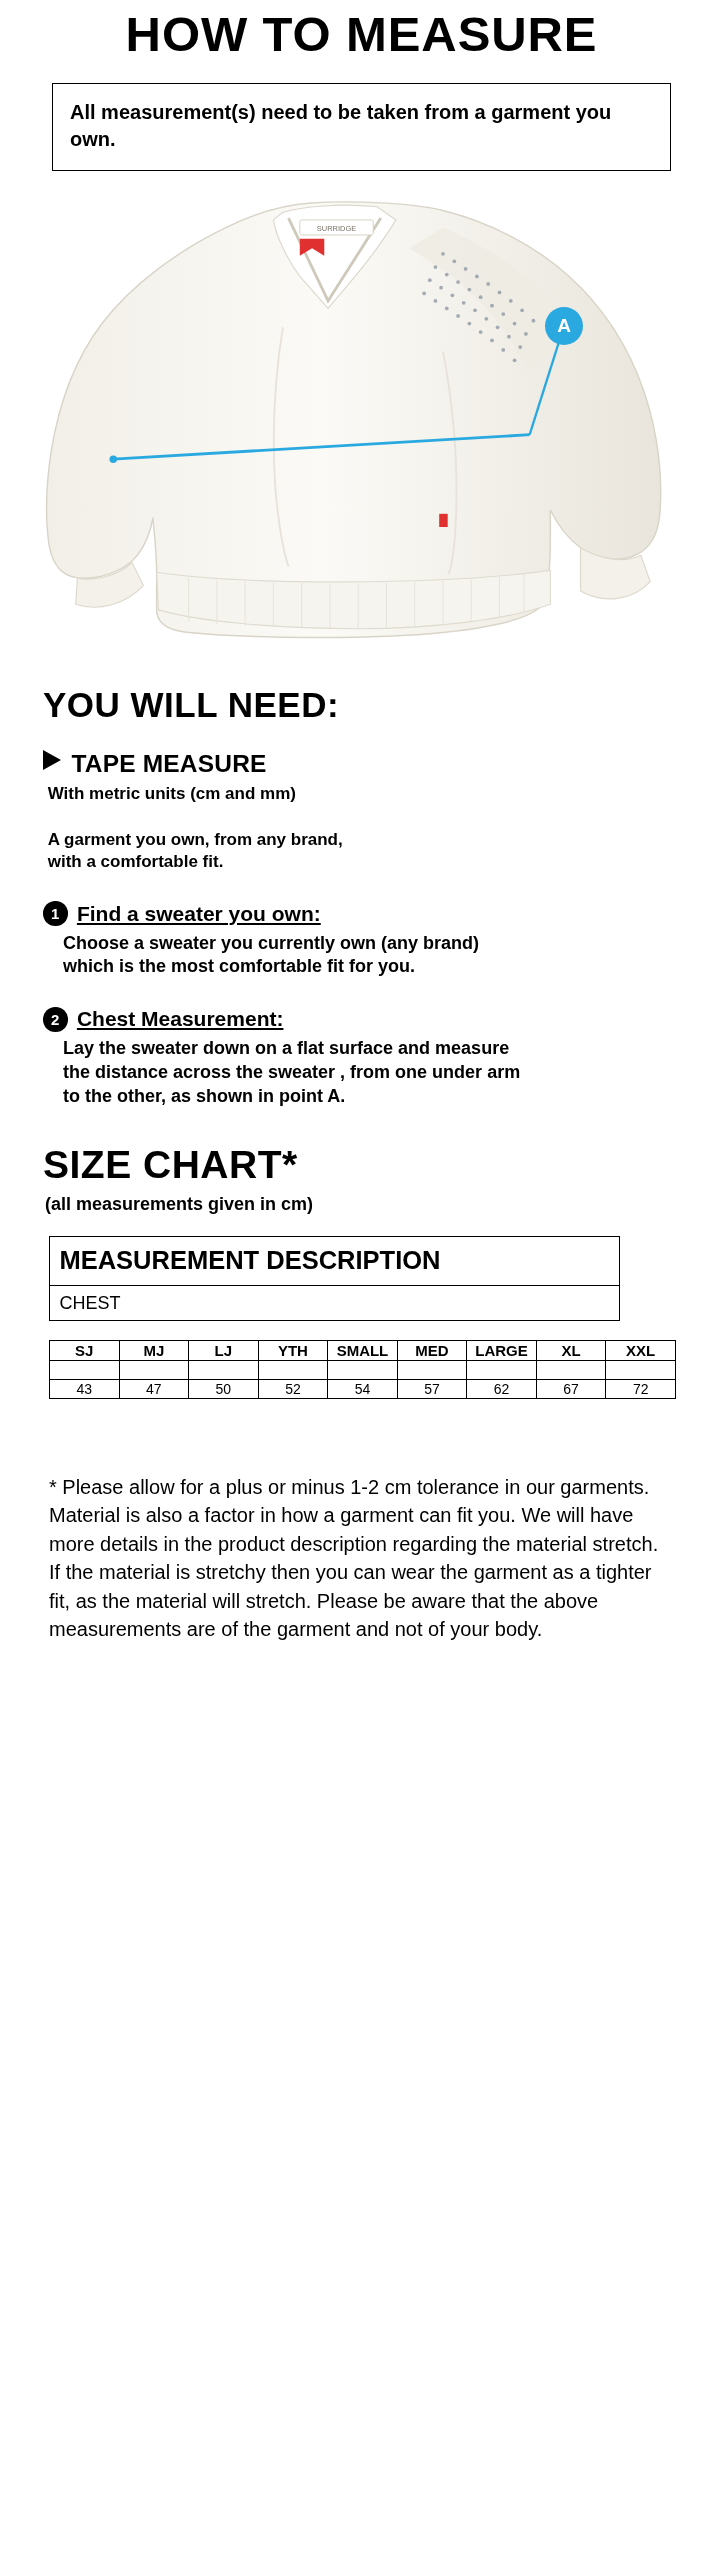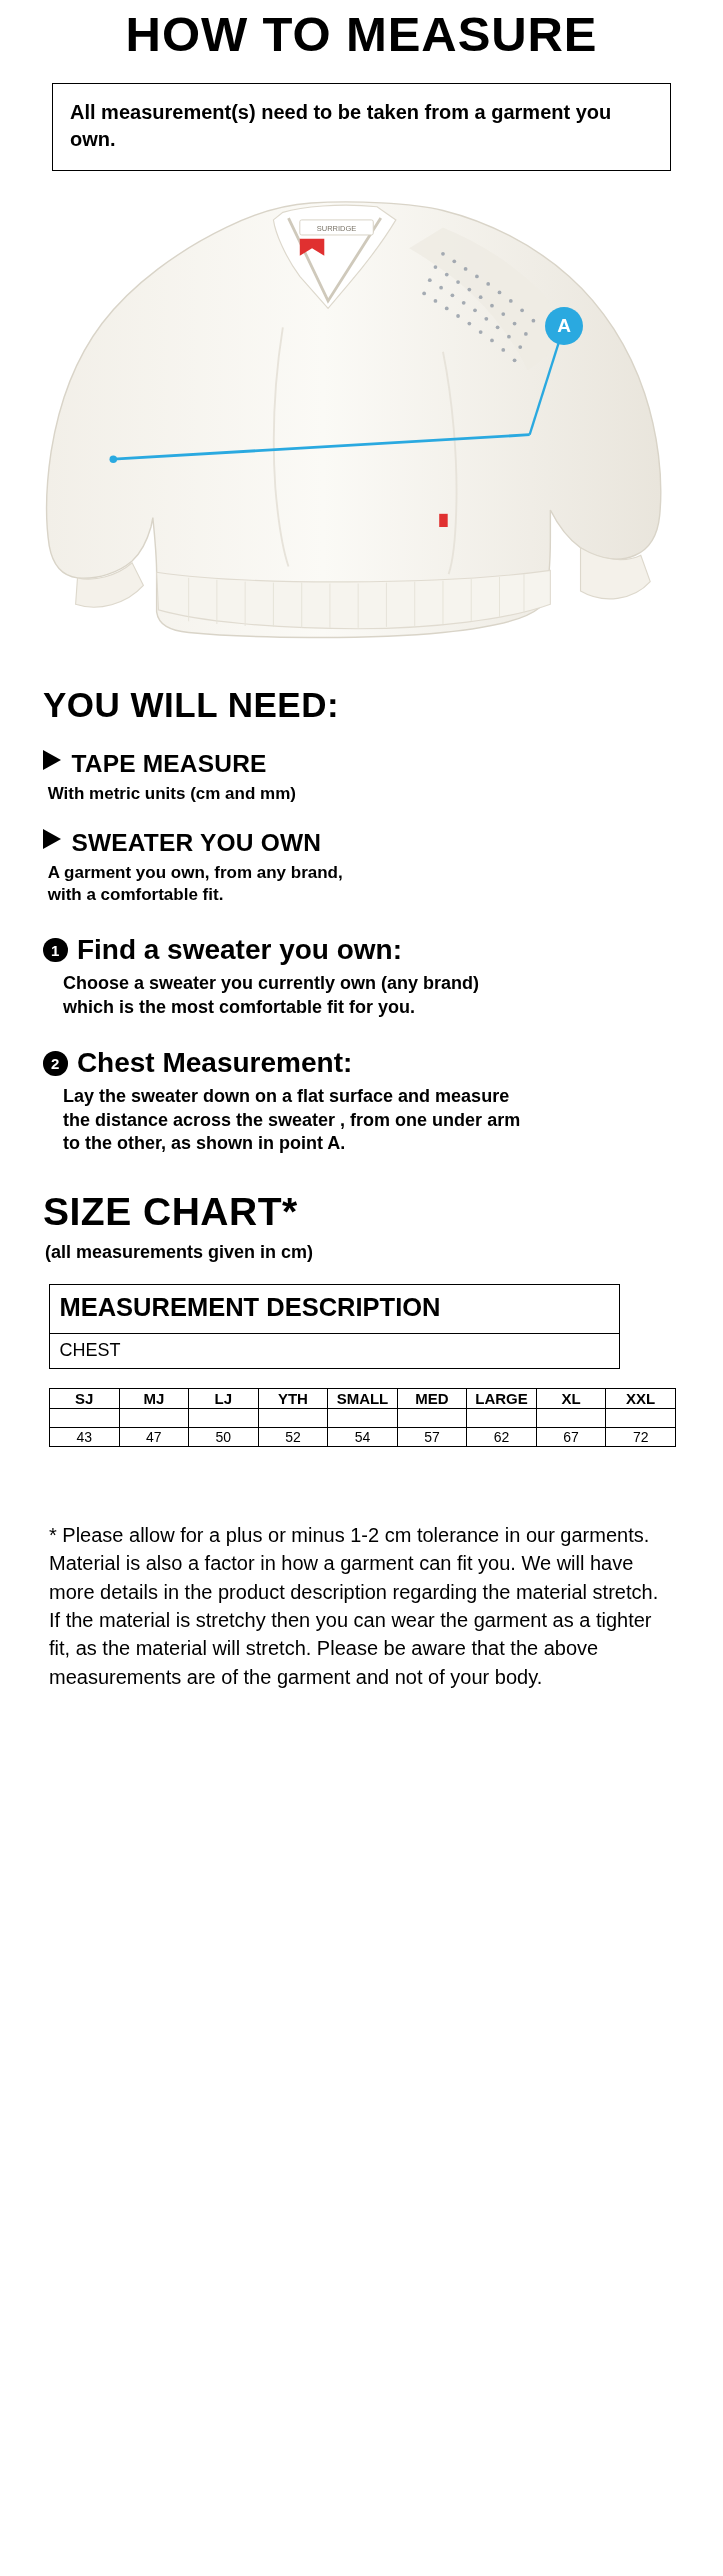--- a/index.html
+++ b/index.html
@@ -120,22 +120,23 @@
     background: #000;
     color: #fff;
     font-size: 15px;
     font-weight: bold;
     display: flex;
     align-items: center;
     justify-content: center;
     flex: 0 0 auto;
   }
   .step-title {
-    font-size: 28px;
-    font-weight: bold;
+    font-size: 21px;
+    font-weight: bold;
+    text-decoration: underline;
   }
   .step-body {
     font-size: 18px;
     font-weight: bold;
     line-height: 1.32;
     margin-top: 5.7px;
     margin-left: 20px;
   }
 
   
@@ -318,24 +319,20 @@
 
 <div class="need-block">
   <div class="need-head">
     <span class="tri"></span>
     <span class="need-title">TAPE MEASURE</span>
   </div>
   <div class="need-sub" style="white-space:pre-line">With metric units (cm and mm)</div>
 </div>
 
 <div class="need-block">
-  <div class="need-head">
-    <span class="tri"></span>
-    <span class="need-title">SWEATER YOU OWN</span>
-  </div>
   <div class="need-sub" style="white-space:pre-line">A garment you own, from any brand,
 with a comfortable fit.</div>
 </div>
 
 <div class="step-block">
   <div class="step-head">
     <span class="step-num">1</span>
     <span class="step-title">Find a sweater you own:</span>
   </div>
   <div class="step-body" style="white-space:pre-line">Choose a sweater you currently own (any brand)

